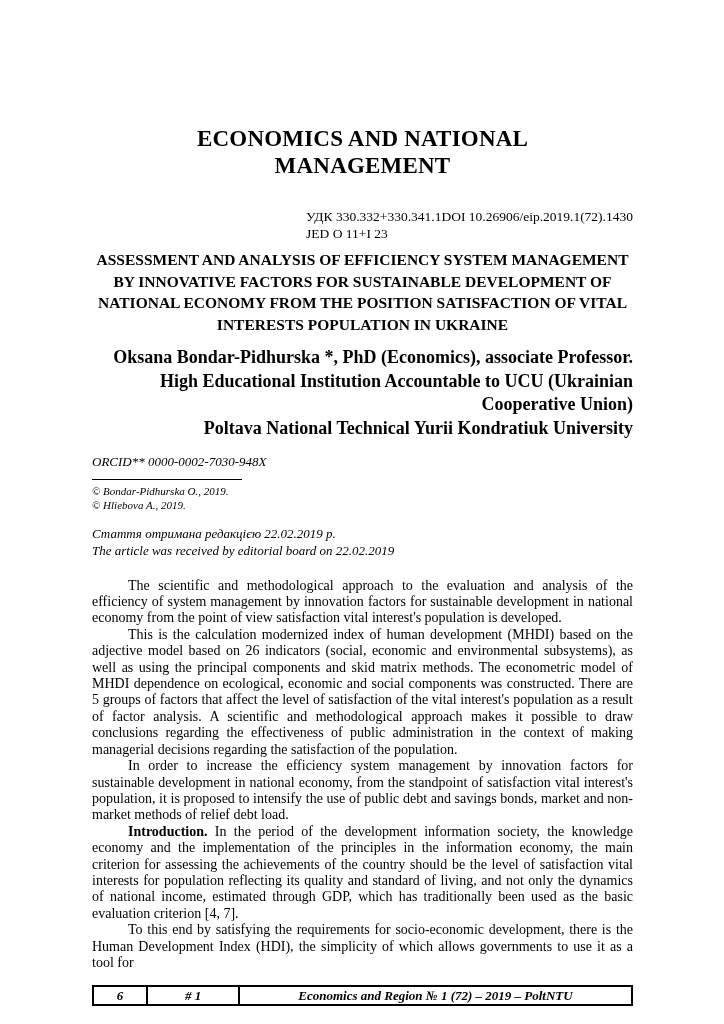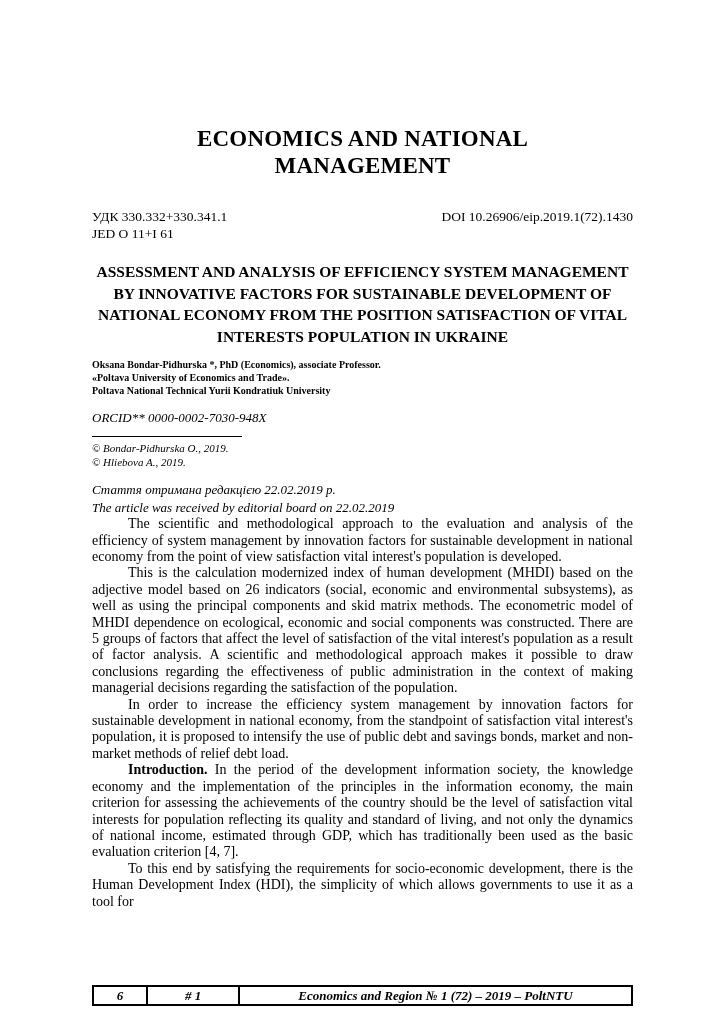--- a/index.html
+++ b/index.html
@@ -9,31 +9,31 @@
     width:670px; height:1024px; margin:0 auto; background:#ffffff;
     padding:125px 64px 18px 65px;
     display:flex; flex-direction:column; position:relative; overflow:hidden;
   }
   .section-title {
     font-size:23px; font-weight:bold; text-align:center;
     max-width:430px; margin:0 auto; line-height:1.18; letter-spacing:0.2px;
   }
   .meta-row {
     margin-top:30px; font-size:13.5px; line-height:1.25;
-    display:flex; justify-content:space-between; align-items:flex-start;
+    display:flex; justify-content:flex-end; align-items:flex-start;
   }
   .article-title {
-    margin-top:18px; font-size:15.5px; font-weight:bold; text-align:center; line-height:1.4;
+    margin-top:6px; font-size:15.5px; font-weight:bold; text-align:center; line-height:1.4;
   }
-  .authors { margin-top:10px; text-align:left; font-weight:bold; font-size:10px; line-height:1.32; }
+  .authors { margin-top:10px; text-align:right; font-weight:bold; font-size:18px; line-height:1.32; }
   .orcids { margin-top:13px; font-style:italic; font-size:13px; line-height:1.28; }
   .sep-line { width:150px; border-top:1px solid #000; margin-top:9px; margin-bottom:4px; }
   .copyrights { font-style:italic; font-size:11px; line-height:1.28; }
   .received { margin-top:12px; font-style:italic; font-size:13px; line-height:1.35; }
-  .body-text { font-size:14px; line-height:16.4px; text-align:justify; }
+  .body-text { margin-top:18px; font-size:14px; line-height:16.4px; text-align:justify; }
   .body-text p { text-indent:36px; }
   .footer-table {
     margin-top:auto; display:flex; border:2px solid #000;
     font-weight:bold; font-style:italic; font-size:13px; line-height:15px;
   }
   .footer-cell { padding:1px 4px; text-align:center; border-right:2px solid #000; }
   .footer-cell:last-child { border-right:none; }
   .fc-page { flex:0 0 54px; }
   .fc-issue { flex:0 0 92px; }
   .fc-journal { flex:1; }
@@ -41,30 +41,30 @@
 </head>
 <body>
 
 <div class="page">
 
   <h1 class="section-title">ECONOMICS AND NATIONAL MANAGEMENT</h1>
 
   <div class="meta-row">
     <div>
       <div>УДК 330.332+330.341.1</div>
-      <div>JED O 11+I 61</div>
+      <div>JED O 11+I 23</div>
     </div>
     <div>DOI 10.26906/eip.2019.1(72).1430</div>
   </div>
 
   <h2 class="article-title">ASSESSMENT AND ANALYSIS OF EFFICIENCY SYSTEM MANAGEMENT BY INNOVATIVE FACTORS FOR SUSTAINABLE DEVELOPMENT OF NATIONAL ECONOMY FROM THE POSITION SATISFACTION OF VITAL INTERESTS POPULATION IN UKRAINE</h2>
 
   <div class="authors">
     <div>Oksana Bondar-Pidhurska *, PhD (Economics), associate Professor.</div>
-    <div>«Poltava University of Economics and Trade».</div>
+    <div>High Educational Institution Accountable to UCU (Ukrainian Cooperative Union)</div>
     <div>Poltava National Technical Yurii Kondratiuk University</div>
   </div>
 
   <div class="orcids">
     <div>ORCID** 0000-0002-7030-948X</div>
   </div>
 
   <div class="sep-line"></div>
 
   <div class="copyrights">

